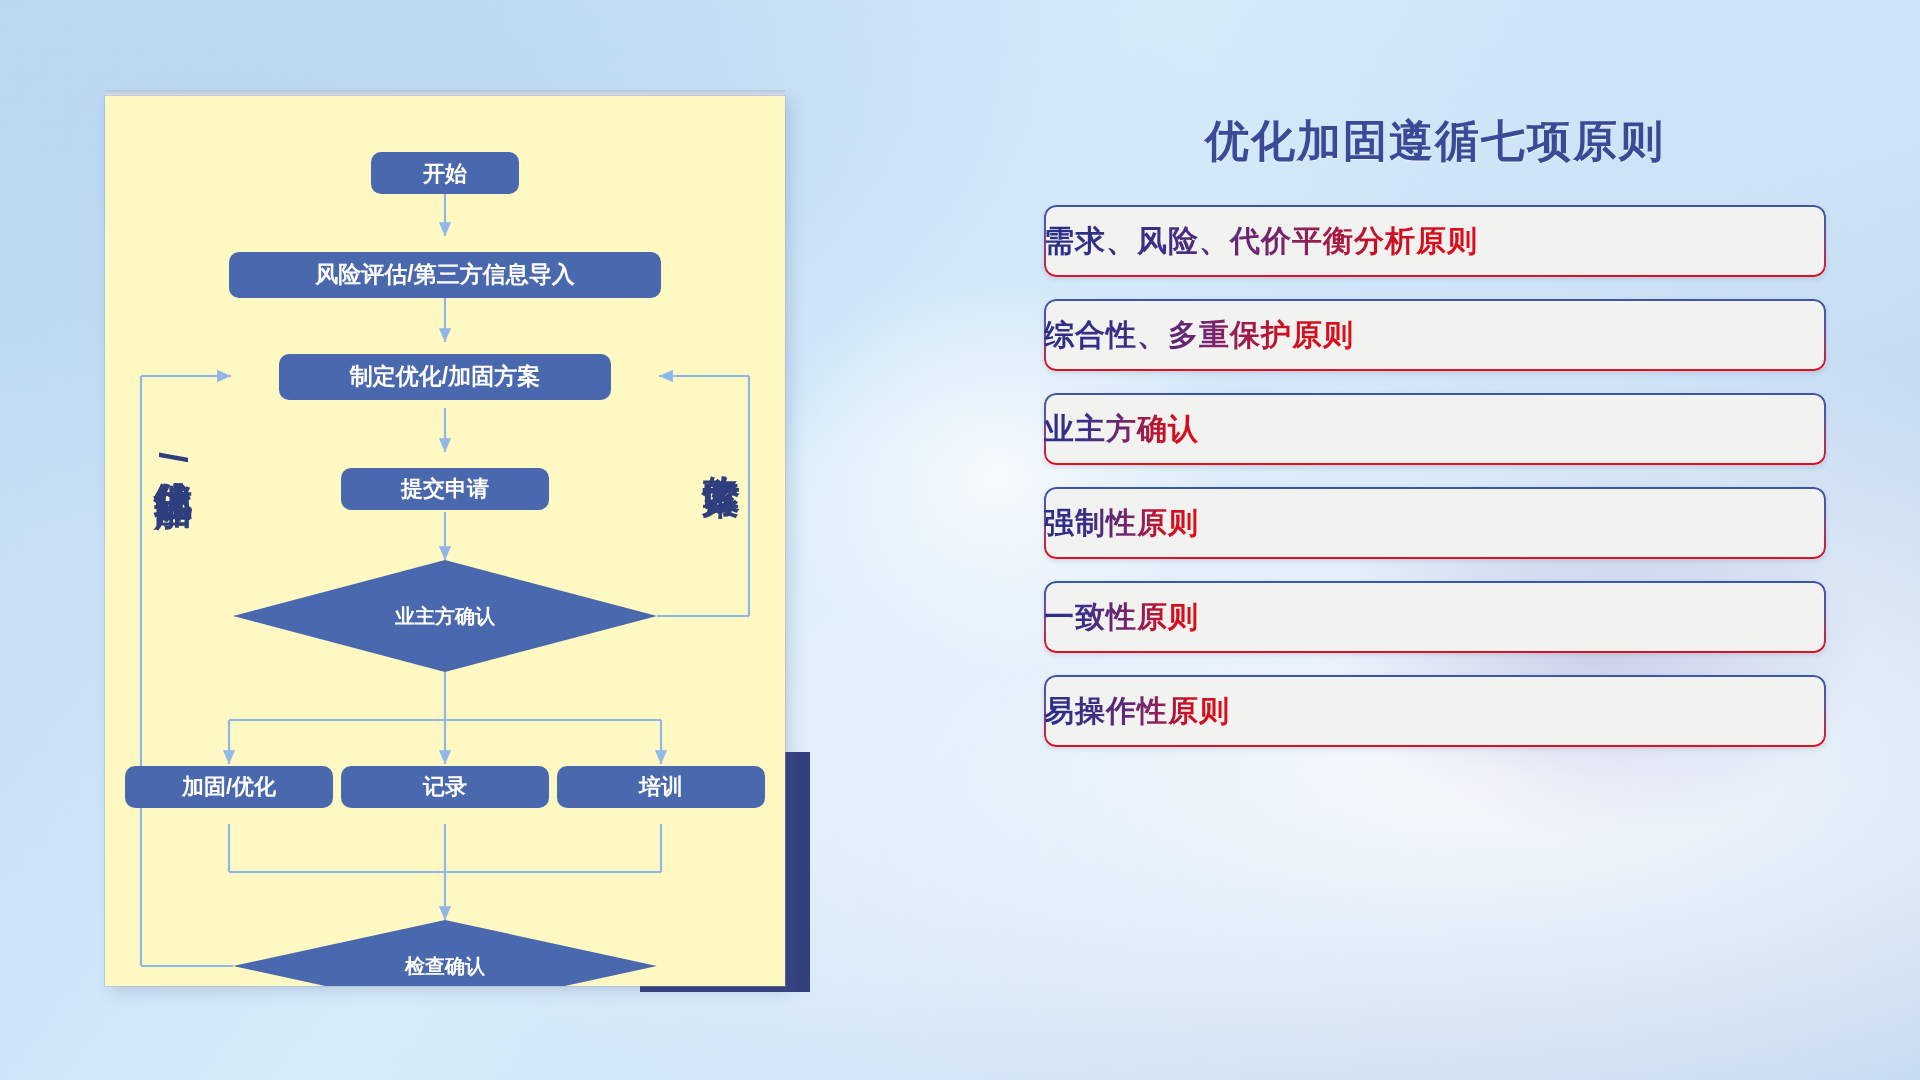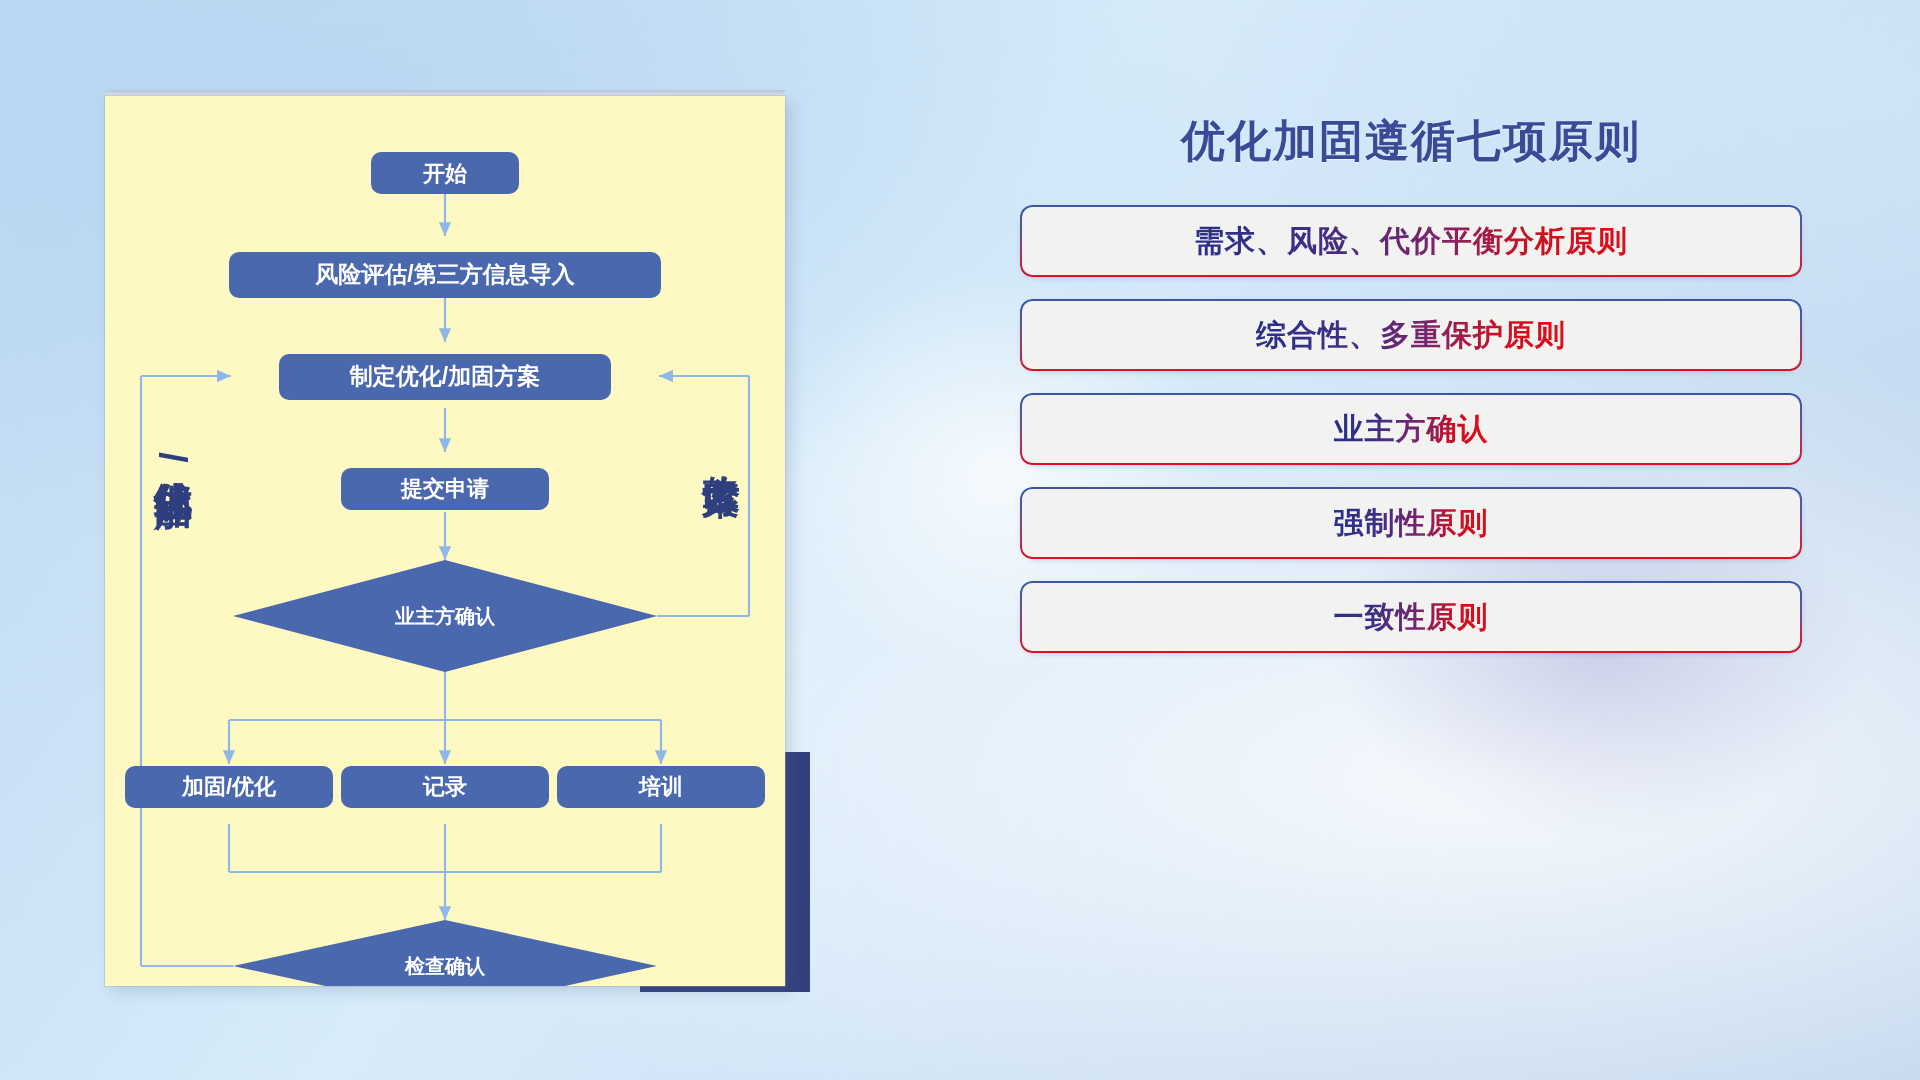--- a/index.html
+++ b/index.html
@@ -59,34 +59,34 @@
     fill:#ffffff; font-family:"Liberation Sans","DejaVu Sans",sans-serif;
     font-weight:bold; text-anchor:middle; dominant-baseline:middle;
   }
   .vlabel{
     fill:#2f3e7e; font-family:"Liberation Sans","DejaVu Sans",sans-serif;
     font-weight:bold; font-size:19px;
   }
 
   
   #right-panel{
-    position:absolute; left:996px; top:96px; width:830px; height:900px;
+    position:absolute; left:1020px; top:96px; width:830px; height:900px;
   }
   #right-title{
     text-align:center; font-size:44px; font-weight:bold; letter-spacing:2px;
     color:#3a4a96; margin:16px 0 34px 0;
     text-shadow:0 1px 0 rgba(255,255,255,.55);
     font-family:"Liberation Sans","DejaVu Sans",sans-serif;
   }
   #cards{ display:flex; flex-direction:column; gap:22px; padding:0 24px; }
   .card{
-    position:relative; height:72px; border-radius:20px;
+    position:relative; height:72px; border-radius:12px;
     background:#f2f2f0;
     box-shadow:0 2px 5px rgba(60,80,130,.16);
-    display:flex; align-items:center; justify-content:center;
+    display:flex; align-items:center; 
   }
   .card-border{
     position:absolute; inset:0; border-radius:12px; padding:2px;
     background:linear-gradient(180deg,#3c56a6 0%,#5a54a0 34%,#9a3a70 64%,#e01020 100%);
     -webkit-mask:linear-gradient(#000 0 0) content-box, linear-gradient(#000 0 0);
     -webkit-mask-composite:xor; mask-composite:exclude;
     pointer-events:none;
   }
   .card-text{
     position:relative; z-index:2;
@@ -242,15 +242,19 @@
     <div class="card">
       <span class="card-border"></span>
       <span class="card-text">强制性原则</span>
     </div>
 
     <div class="card">
       <span class="card-border"></span>
       <span class="card-text">一致性原则</span>
     </div>
 
+    <div class="card">
+      <span class="card-border"></span>
+      <span class="card-text">易操作性原则</span>
+    </div>
 
   </div>
 </div>
 
 </body></html>

